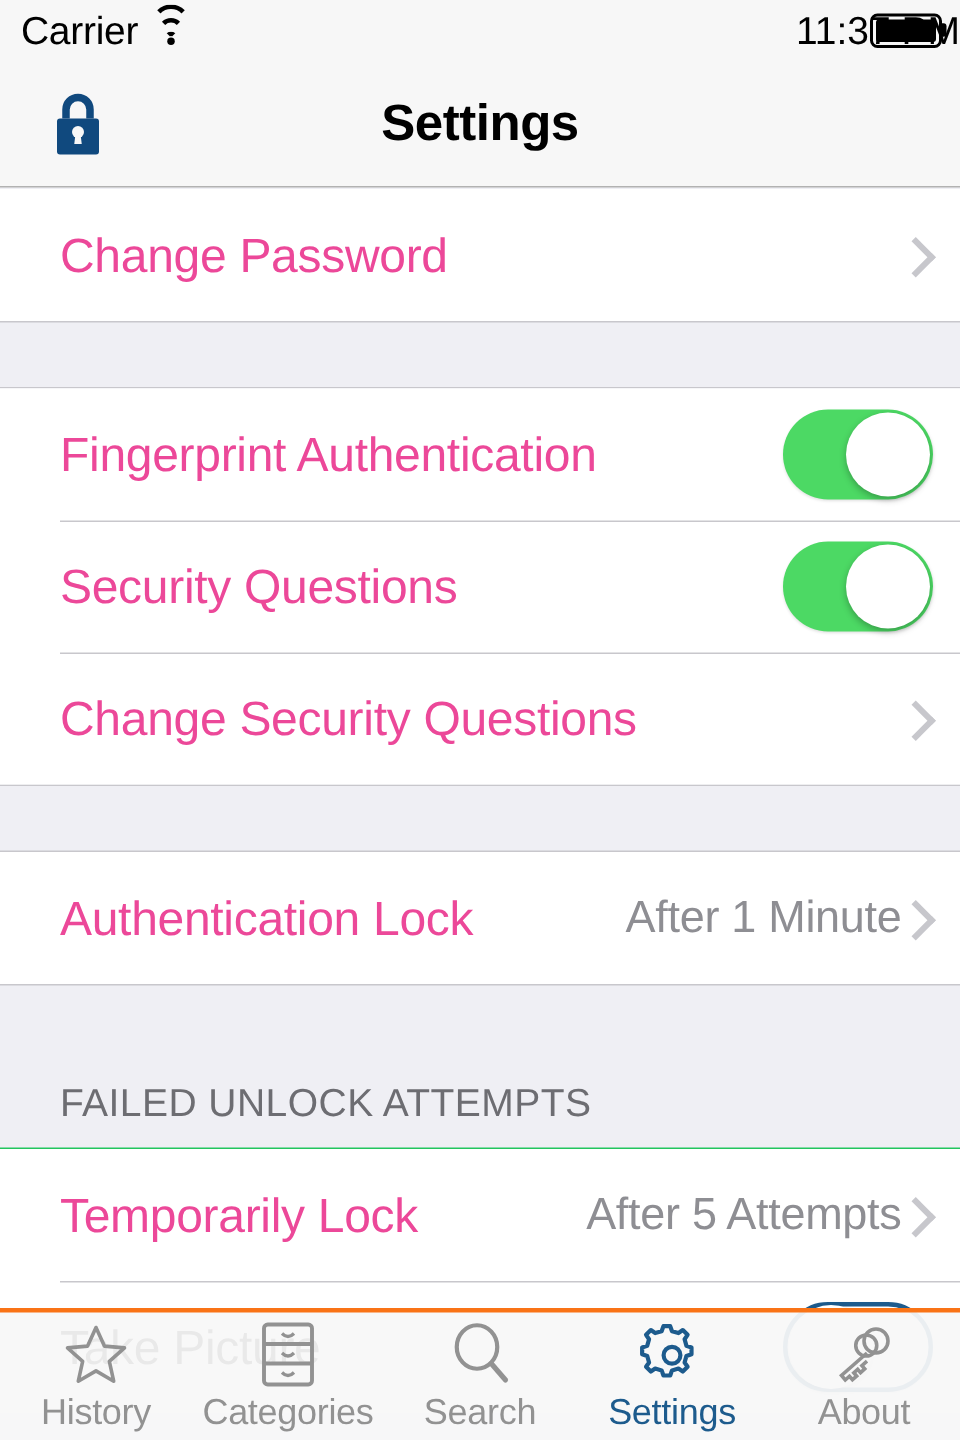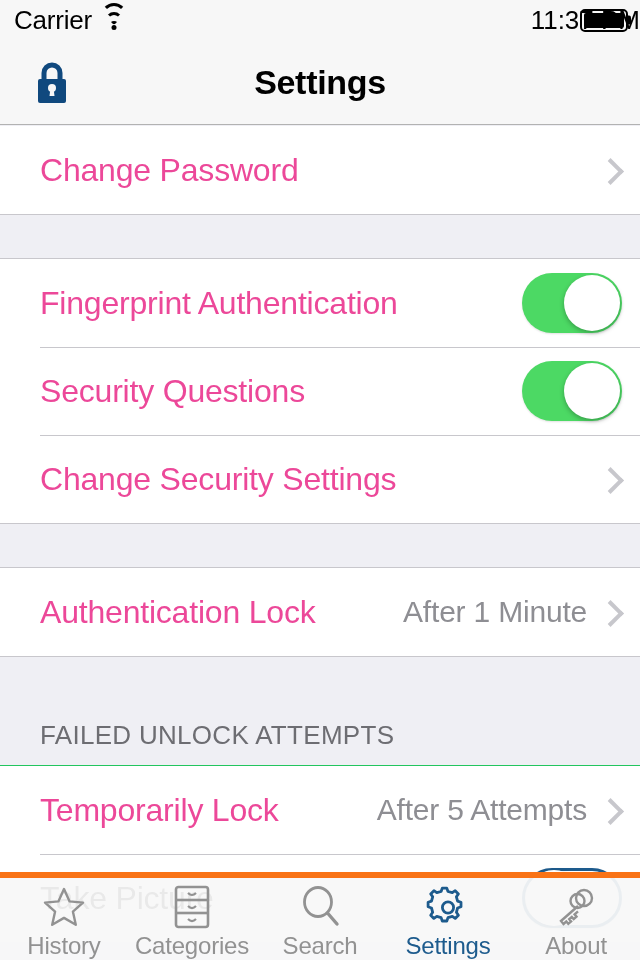--- a/index.html
+++ b/index.html
@@ -67,21 +67,21 @@
   .gap{ height:45px; background:#EFEFF4; border-top:1px solid #C8C7CC; border-bottom:1px solid #C8C7CC; }
   .group{ background:#FFFFFF; }
   .row{
     position:relative; height:88px; background:#FFFFFF;
     display:flex; align-items:center; padding:0 18px 0 40px;
   }
   .row + .row::before{
     content:""; position:absolute; left:40px; right:0; top:0; height:1px; background:#C8C7CC;
   }
   .row-label{ font-size:32px; color:#ec4899; letter-spacing:-0.2px; flex:1 1 auto; white-space:nowrap; }
-  .row-value{ font-size:30px; color:#8E8E93; letter-spacing:-0.2px; margin-right:14px; }
+  .row-value{ font-size:30px; color:#8E8E93; letter-spacing:-0.2px; }
   .chev{
     width:15px; height:26px; flex:0 0 auto; position:relative; margin-right:6px;
   }
   .chev::before{
     content:""; position:absolute; left:0; top:50%;
     width:15px; height:15px; margin-top:-8px;
     border-right:4px solid #C7C7CC; border-top:4px solid #C7C7CC;
     transform:rotate(45deg);
   }
 
@@ -106,22 +106,22 @@
   .switch.off .knob{ left:1px; top:-1px; box-shadow:0 2px 5px rgba(0,0,0,.22); }
 
   
   .row.partial{ height:88px; }
   .row.partial .row-label{ color:#000; }
 
   
   .tabbar{
     position:absolute; left:0; right:0; bottom:0; height:88px;
     background:rgba(248,248,248,0.94);
-    border-top:6px solid #f97316;
-    display:flex; align-items:flex-end;
+    border-top:3px solid #f97316;
+    display:flex; align-items:center;
   }
   .tab{
     flex:1 1 0; display:flex; flex-direction:column;
     align-items:center; justify-content:center; gap:2px;
     color:#929292;
   }
   .tab .glyph{ height:46px; display:flex; align-items:center; justify-content:center; }
   .tab .tlabel{ font-size:24px; letter-spacing:-0.2px; }
   .tab.active{ color:#1D5B8D; }
 </style>
@@ -178,21 +178,21 @@
             <span class="knob"></span>
           </span>
       </div>
       <div class="row">
         <span class="row-label">Security Questions</span>
         <span class="switch">
             <span class="knob"></span>
           </span>
       </div>
       <div class="row">
-        <span class="row-label">Change Security Settings</span>
+        <span class="row-label">Change Security Questions</span>
         <span class="chev"></span>
       </div>
     </div>
 
     <div class="gap"></div>
 
     <div class="group">
       <div class="row">
         <span class="row-label">Authentication Lock</span>
         <span class="row-value">After 1 Minute</span>

